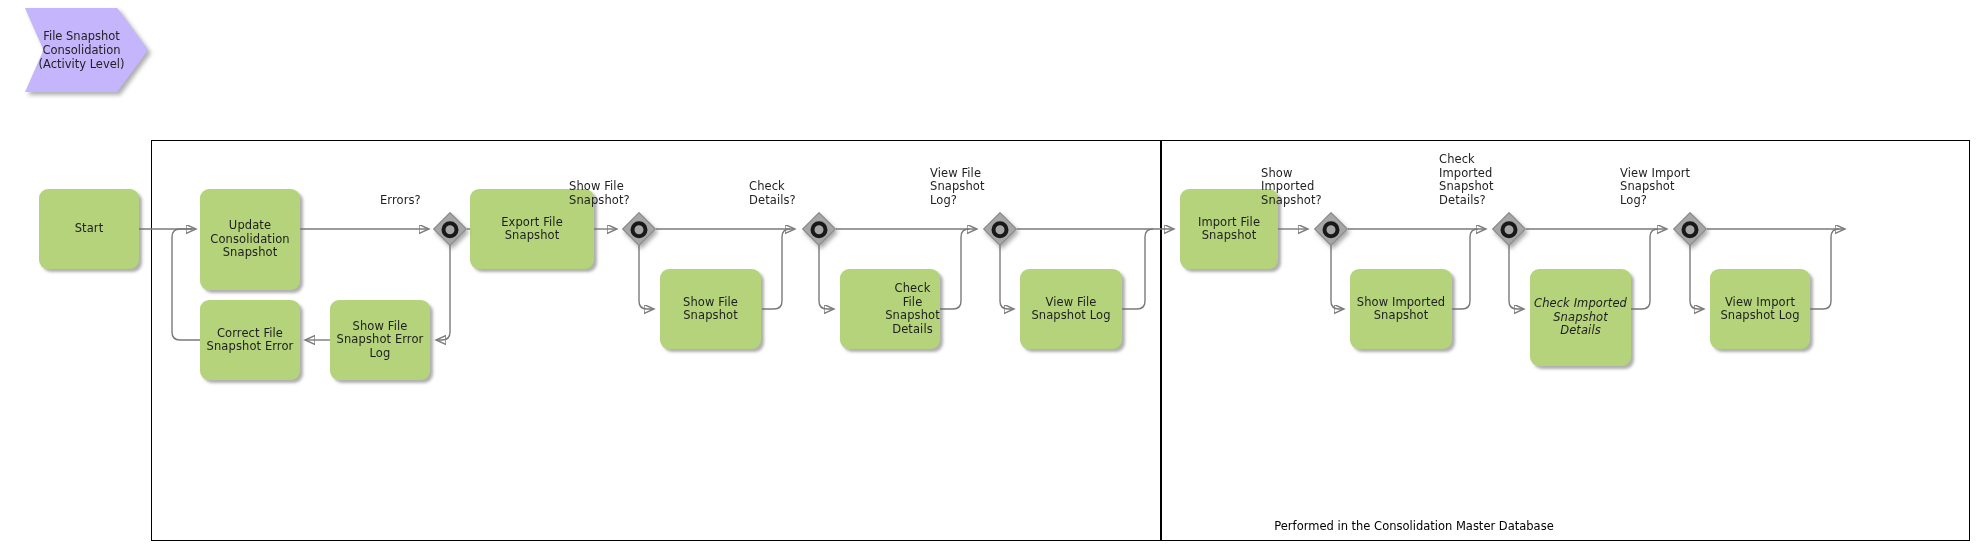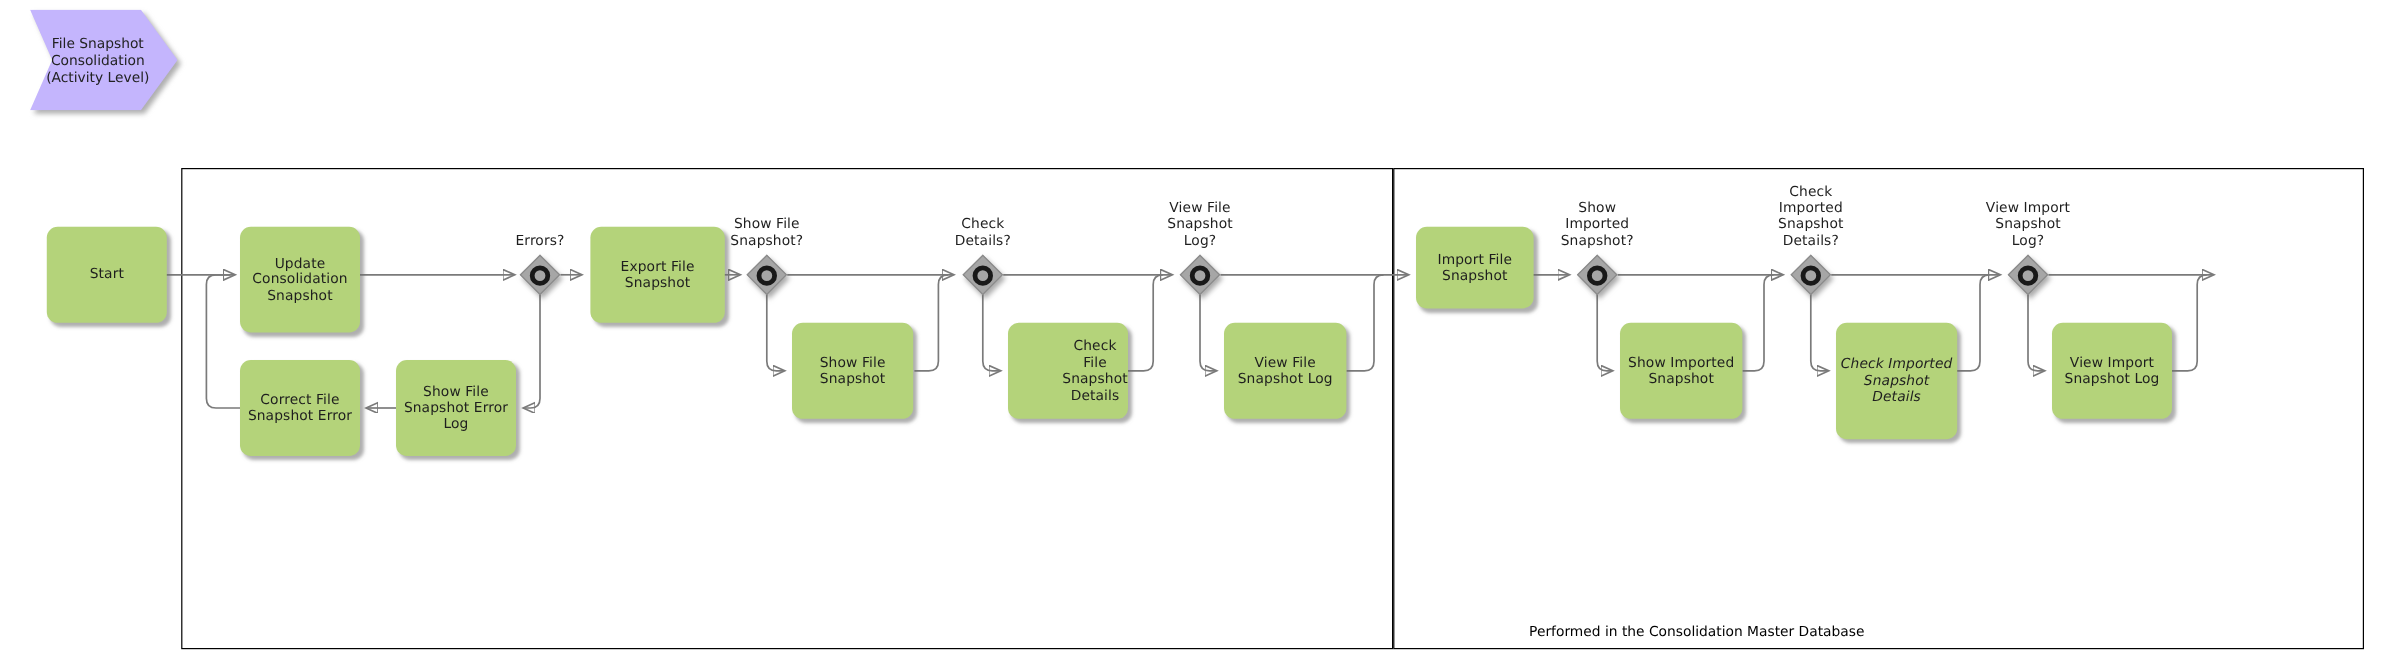--- a/index.html
+++ b/index.html
@@ -36,21 +36,21 @@
   .decision-wrap{position:absolute;z-index:4;width:24px;height:24px;
     filter:drop-shadow(2px 3px 2px rgba(100,100,100,.55));}
   .decision{
     width:24px;height:24px;transform:rotate(45deg);
     background:#a6a6a6;border:1px solid #8a8a8a;box-sizing:border-box;
     display:flex;align-items:center;justify-content:center;
   }
   .dcircle{width:17px;height:17px;border:4px solid #191919;border-radius:50%;box-sizing:border-box;}
 
   .decision-label{
-    position:absolute;z-index:4;width:140px;text-align:center;
+    position:absolute;z-index:4;width:140px;
     font-size:11.5px;line-height:13.5px;white-space:pre-line;letter-spacing:.1px;
   }
 
   
   .banner-wrap{position:absolute;left:25px;top:8px;z-index:3;
     filter:drop-shadow(3px 3px 2px rgba(120,120,120,.6));}
   .banner{
     width:123px;height:84px;background:#c4b5fd;
     clip-path:polygon(0% 0%,75% 0%,100% 50%,75% 100%,0% 100%,15% 50%);
     display:flex;align-items:center;justify-content:center;
@@ -107,37 +107,37 @@
     <path d="M1810 309 H1823 Q1831 309 1831 301 V237 Q1831 229 1839 229"></path>
   </svg>
 
   <div class="banner-wrap">
     <div class="banner">File Snapshot
 Consolidation
 (Activity Level)</div>
   </div>
 
   <div class="task" style="left:39px;top:189px;width:100px;height:80px;">Start</div>
-  <div class="task" style="left:200px;top:189px;width:100px;height:88px;">Update
+  <div class="task" style="left:200px;top:189px;width:100px;height:101px;">Update
 Consolidation
 Snapshot</div>
   <div class="task" style="left:200px;top:300px;width:100px;height:80px;">Correct File
 Snapshot Error</div>
   <div class="task" style="left:330px;top:300px;width:100px;height:80px;">Show File
 Snapshot Error
 Log</div>
-  <div class="task" style="left:492px;top:189px;width:112px;height:80px;">Export File
+  <div class="task" style="left:470px;top:189px;width:124px;height:80px;">Export File
 Snapshot</div>
   <div class="task" style="left:660px;top:269px;width:101px;height:80px;">Show File
 Snapshot</div>
   <div class="task" style="left:840px;top:269px;width:100px;height:80px;padding-left:47px;">Check File
 Snapshot Details</div>
   <div class="task" style="left:1020px;top:269px;width:102px;height:80px;">View File
 Snapshot Log</div>
-  <div class="task" style="left:1180px;top:189px;width:98px;height:68px;">Import File
+  <div class="task" style="left:1180px;top:189px;width:98px;height:80px;">Import File
 Snapshot</div>
   <div class="task" style="left:1350px;top:269px;width:102px;height:80px;">Show Imported
 Snapshot</div>
   <div class="task" style="left:1530px;top:269px;width:101px;height:97px;font-style:italic;">Check Imported
 Snapshot Details</div>
   <div class="task" style="left:1710px;top:269px;width:100px;height:80px;">View Import
 Snapshot Log</div>
 
   <div class="decision-wrap" style="left:438px;top:217px;">
     <div class="decision">

